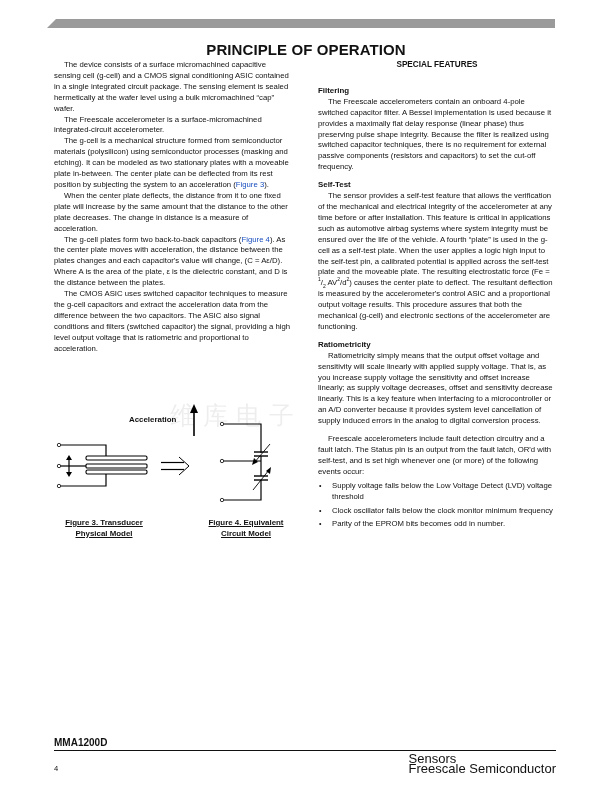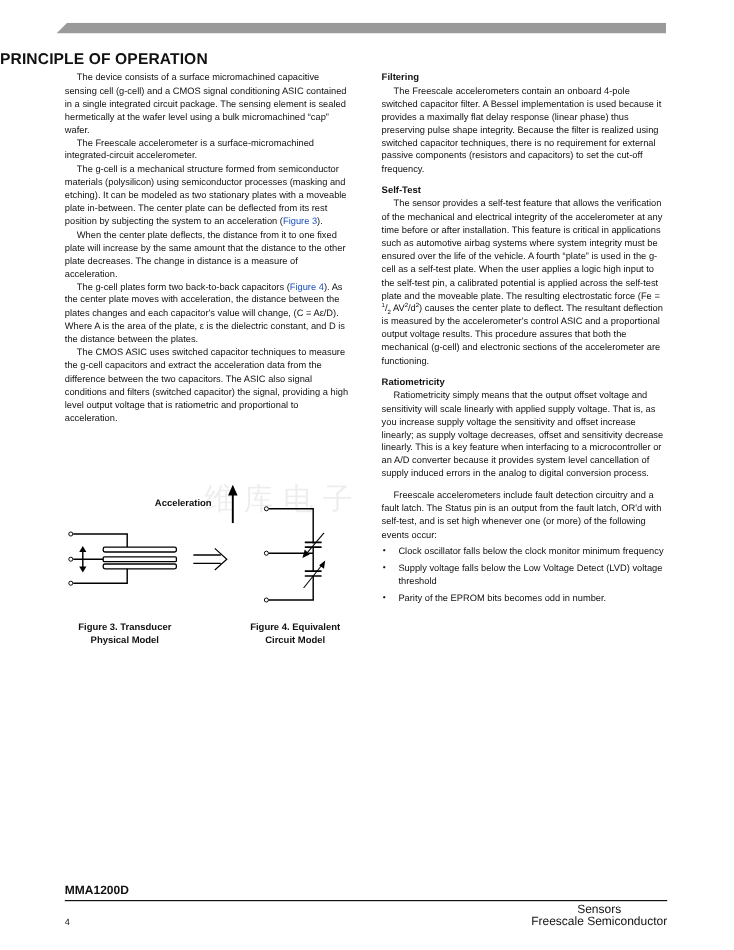--- a/index.html
+++ b/index.html
@@ -1,41 +1,41 @@
 <!DOCTYPE html>
 <html><head>
 <meta charset="utf-8">
 <style>
   html, body { margin: 0; padding: 0; background: #fff; }
   body { width: 612px; height: 792px; position: relative; overflow: hidden;
          font-family: "Liberation Sans", sans-serif; color: #111; }
   .hdr-bar { position: absolute; left: 47px; top: 19px; width: 508px; height: 9px; }
-  .title { position: absolute; top: 41px; left: 0; width: 612px; text-align: left;
-           font-weight: bold; font-size: 13px; letter-spacing: 0.1px; }
+  .title { position: absolute; top: 41px; left: 0; width: 612px; text-align: center;
+           font-weight: bold; font-size: 15px; letter-spacing: 0.1px; }
   .col { position: absolute; font-size: 7.75px; line-height: 10.9px; }
   .col-left { left: 54px; top: 60px; width: 240px; }
   .col-right { left: 318px; top: 60px; width: 238px; }
   .col p { margin: 0; text-indent: 10px; }
   .link { color: #1a4fbf; }
   .sec-title { text-align: center; font-weight: bold; font-size: 8.2px; margin: 0 0 15px 0; }
   .subhead { font-weight: bold; font-size: 7.9px; margin: 0; }
   .gap { height: 7px; }
   ul.bullets { list-style: none; margin: 3px 0 0 0; padding: 0; }
   ul.bullets li { position: relative; padding-left: 14px; margin-bottom: 3px; }
   ul.bullets li::before { content: "\2022"; position: absolute; left: 1px; top: 0; font-size: 7px; }
   sup, sub { font-size: 5px; line-height: 0; }
   .fig { position: absolute; }
-  .fig-caption { position: absolute; font-weight: bold; font-size: 7.9px; line-height: 10.5px; text-align: center; }
+  .fig-caption { position: absolute; font-weight: bold; font-size: 7.9px; line-height: 10.5px; text-align: center; text-decoration: underline; }
   .accel-label { position: absolute; font-weight: bold; font-size: 7.9px; }
   .watermark { position: absolute; left: 170px; top: 367px; font-family: "DejaVu Serif", serif;
                font-size: 25px; color: rgba(0,0,0,0.07); letter-spacing: 8px; pointer-events: none; margin-top: 32px; }
   .footer-rule { position: absolute; left: 54px; top: 750px; width: 502px; height: 1.4px; background: #111; }
   .footer-part { position: absolute; left: 54px; top: 737px; font-weight: bold; font-size: 10px; }
   .footer-page { position: absolute; left: 54px; top: 764px; font-size: 7.6px; }
-  .footer-right { position: absolute; right: 56px; top: 754px; text-align: center; font-size: 10px; line-height: 10.4px; }
+  .footer-right { position: absolute; right: 56px; top: 754px; text-align: left; font-size: 13px; line-height: 10.4px; }
 </style>
 </head>
 <body>
 
 <svg class="hdr-bar" viewBox="0 0 508 9" preserveAspectRatio="none">
   <polygon points="9,0 508,0 508,9 0,9" fill="#9a9a9a"></polygon>
 </svg>
 
 <div class="title">PRINCIPLE OF OPERATION</div>
 
@@ -111,37 +111,38 @@
 <div class="fig-caption" style="left:50px; top:518px; width:108px;">
   <div>Figure 3.  Transducer</div>
   <div>Physical Model</div>
 </div>
 <div class="fig-caption" style="left:196px; top:518px; width:100px;">
   <div>Figure 4.  Equivalent</div>
   <div>Circuit Model</div>
 </div>
 
 <div class="col col-right">
+  <div class="sec-title">SPECIAL FEATURES</div>
 
   <div class="subhead">Filtering</div>
   <p>The Freescale accelerometers contain an onboard 4-pole switched capacitor filter. A Bessel implementation is used because it provides a maximally flat delay response (linear phase) thus preserving pulse shape integrity. Because the filter is realized using switched capacitor techniques, there is no requirement for external passive components (resistors and capacitors) to set the cut-off frequency.</p>
   <div class="gap"></div>
 
   <div class="subhead">Self-Test</div>
   <p><span>The sensor provides a self-test feature that allows the verification of the mechanical and electrical integrity of the accelerometer at any time before or after installation. This feature is critical in applications such as automotive airbag systems where system integrity must be ensured over the life of the vehicle. A fourth “plate” is used in the g-cell as a self-test plate. When the user applies a logic high input to the self-test pin, a calibrated potential is applied across the self-test plate and the moveable plate. The resulting electrostatic force (Fe = </span><sup>1</sup>/<sub>2</sub><span> AV</span><sup>2</sup><span>/d</span><sup>2</sup><span>) causes the center plate to deflect. The resultant deflection is measured by the accelerometer's control ASIC and a proportional output voltage results. This procedure assures that both the mechanical (g-cell) and electronic sections of the accelerometer are functioning.</span></p>
   <div class="gap"></div>
 
   <div class="subhead">Ratiometricity</div>
   <p>Ratiometricity simply means that the output offset voltage and sensitivity will scale linearly with applied supply voltage. That is, as you increase supply voltage the sensitivity and offset increase linearly; as supply voltage decreases, offset and sensitivity decrease linearly. This is a key feature when interfacing to a microcontroller or an A/D converter because it provides system level cancellation of supply induced errors in the analog to digital conversion process.</p>
   <div class="gap"></div>
 
   <p>Freescale accelerometers include fault detection circuitry and a fault latch. The Status pin is an output from the fault latch, OR'd with self-test, and is set high whenever one (or more) of the following events occur:</p>
   <ul class="bullets">
+    <li>Supply voltage falls below the Low Voltage Detect (LVD) voltage threshold</li>
     <li>Clock oscillator falls below the clock monitor minimum frequency</li>
-    <li>Supply voltage falls below the Low Voltage Detect (LVD) voltage threshold</li>
     <li>Parity of the EPROM bits becomes odd in number.</li>
   </ul>
 </div>
 
 <div class="footer-part">MMA1200D</div>
 <div class="footer-rule"></div>
 <div class="footer-page">4</div>
 <div class="footer-right">
   <div>Sensors</div>
   <div>Freescale Semiconductor</div>

